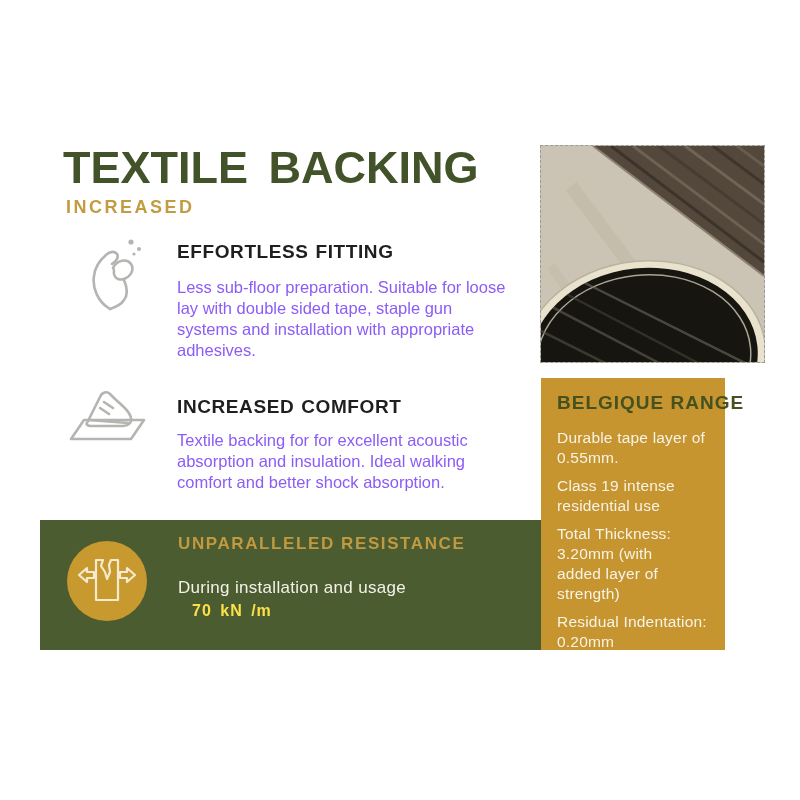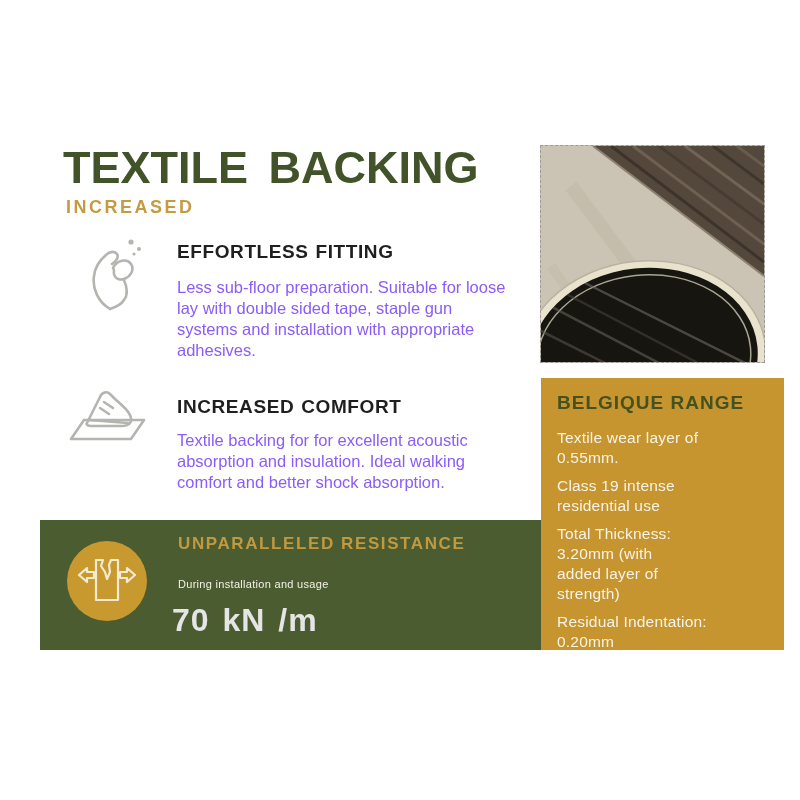--- a/index.html
+++ b/index.html
@@ -42,38 +42,38 @@
   .banner-circle {
     position:absolute; left:27px; top:21px; width:80px; height:80px;
     border-radius:50%; background:#c8992f;
     display:flex; align-items:center; justify-content:center;
   }
   .banner-h {
     position:absolute; left:138px; top:14px; font-size:17px; font-weight:800;
     color:#c19a40; letter-spacing:1.6px; white-space:nowrap;
   }
   .banner-sub {
-    position:absolute; left:138px; top:58px; font-size:11px; color:#f3f1e8;
+    position:absolute; left:138px; top:58px; font-size:17px; color:#f3f1e8;
     letter-spacing:0.3px; white-space:nowrap;
   }
   .banner-value {
-    position:absolute; left:132px; top:82px; font-size:32px; font-weight:800;
-    color:#e5e5e5; letter-spacing:1px; word-spacing:3px; white-space:nowrap;
+    position:absolute; left:152px; top:82px; font-size:16px; font-weight:800;
+    color:#fde047; letter-spacing:1px; word-spacing:3px; white-space:nowrap;
   }
 
   
   .photo {
     left:540px; top:145px; width:225px; height:218px;
     border:1px dashed #9b9b9b; box-sizing:border-box; background:#cbc4b4;
   }
   .photo svg { display:block; width:100%; height:100%; }
 
   
   .panel {
-    left:541px; top:378px; width:243px; height:272px; background:#c6952f;
+    left:541px; top:378px; width:184px; height:272px; background:#c6952f;
     box-sizing:border-box; padding:14px 16px 10px 16px;
   }
   .panel-h {
     margin:0 0 14px 0; font-size:19px; font-weight:800;
     color:#45511f; letter-spacing:1px; white-space:nowrap;
   }
   .panel-item {
     margin:0 0 8px 0; font-size:15.5px; line-height:20px; font-weight:500;
     color:#f7f3e6; white-space:pre-line; letter-spacing:0.2px;
   }
@@ -178,21 +178,21 @@
             <path d="M40,135 L230,230" stroke="#77736a"></path>
             <path d="M-10,180 L170,270" stroke="#5c584f"></path>
           </g>
         </g>
       </g>
     </svg>
   </div>
 
   <div class="abs panel">
     <h2 class="panel-h">BELGIQUE RANGE</h2>
-    <p class="panel-item">Textile wear layer of
+    <p class="panel-item">Durable tape layer of
 0.55mm.</p>
     <p class="panel-item">Class 19 intense
 residential use</p>
     <p class="panel-item">Total Thickness:
 3.20mm (with
 added layer of
 strength)</p>
     <p class="panel-item">Residual Indentation:
 0.20mm</p>
   </div>

